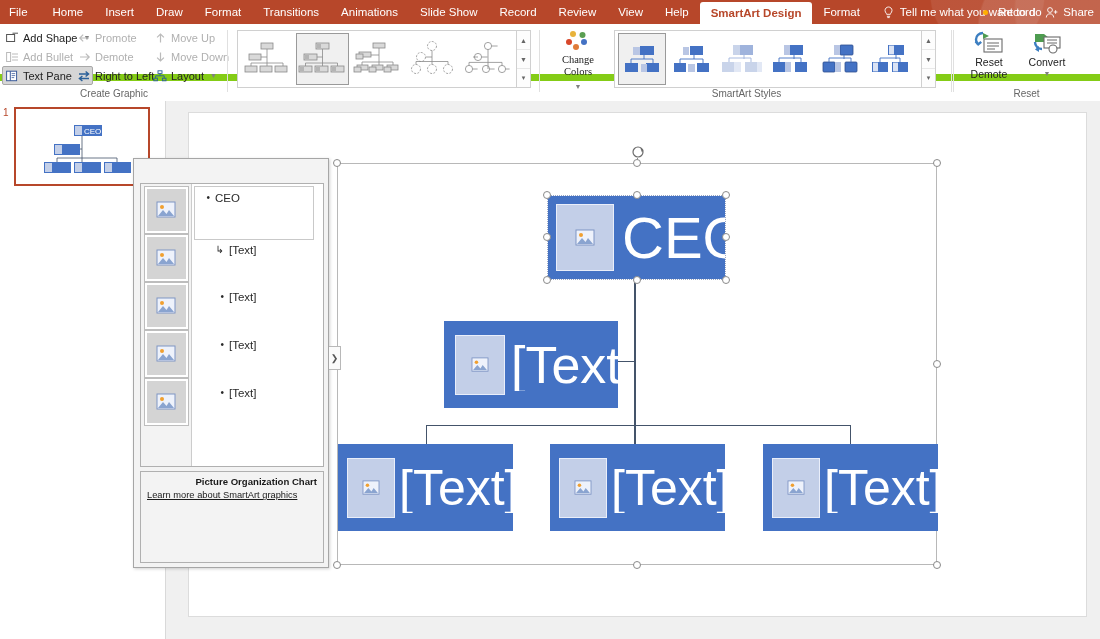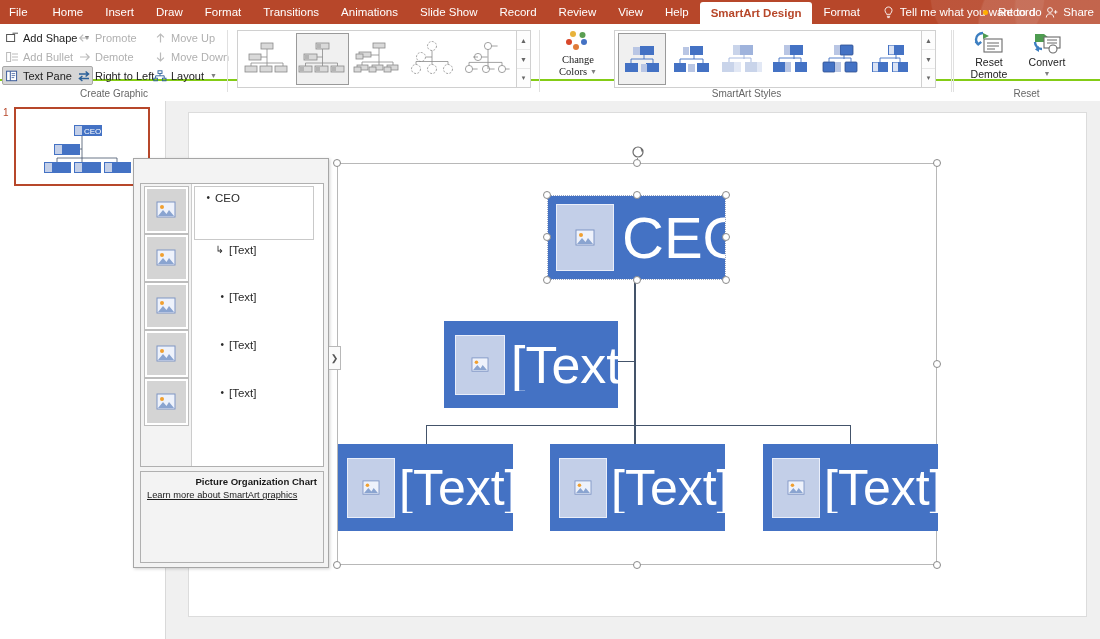--- a/index.html
+++ b/index.html
@@ -48,21 +48,21 @@
     white-space: nowrap;
   }
   .dot-orange {
     width: 5px; height: 5px; border-radius: 50%; background: #ffb000;
     display: inline-block;
   }
 
   
   .ribbon {
     position: absolute; top: 24px; left: 0; width: 1100px; height: 57px;
-    background: #ffffff; border-bottom: 2px solid #84cc16;
+    background: #ffffff; border-bottom: 7px solid #84cc16;
   }
   .rgroup { position: absolute; top: 0; height: 77px; }
   .rgroup-label {
     position: absolute; bottom: 2px; width: 100%; text-align: center;
     font-size: 10px; color: #666666;
   }
   .rgroup-sep {
     position: absolute; top: 6px; width: 1px; height: 62px; background: #e0e0e0;
   }
 
@@ -464,21 +464,21 @@
         <span>
           <svg width="30" height="24" viewBox="0 0 30 24">
             <circle cx="10" cy="4" r="3" fill="#e8b33c"></circle>
               <circle cx="19.5" cy="5" r="3" fill="#5a9e52"></circle>
             <circle cx="6" cy="12" r="3" fill="#d8472b"></circle>
               <circle cx="21" cy="12" r="3" fill="#4472c4"></circle>
             <circle cx="13" cy="17" r="3" fill="#e07b39"></circle>
           </svg>
         </span>
         <span>Change</span>
-        <span style="display:flex;align-items:center;gap:3px;">
+        <span style="display:flex;align-items:center;gap:3px;flex-direction:column;">
           <span>Colors</span>
           <span style="font-size:7px;color:#808080;">▼</span>
         </span>
       </div>
 
       <div class="gallery" style="left:73px;width:308px;">
         <div class="gal-item selected" style="width:48px;">
           <svg width="44" height="34" viewBox="0 0 44 34">
             <rect x="20" y="4" width="14" height="9" fill="#4472c4"></rect>
               <rect x="13" y="5" width="7" height="8" fill="#b9c6e4"></rect>

